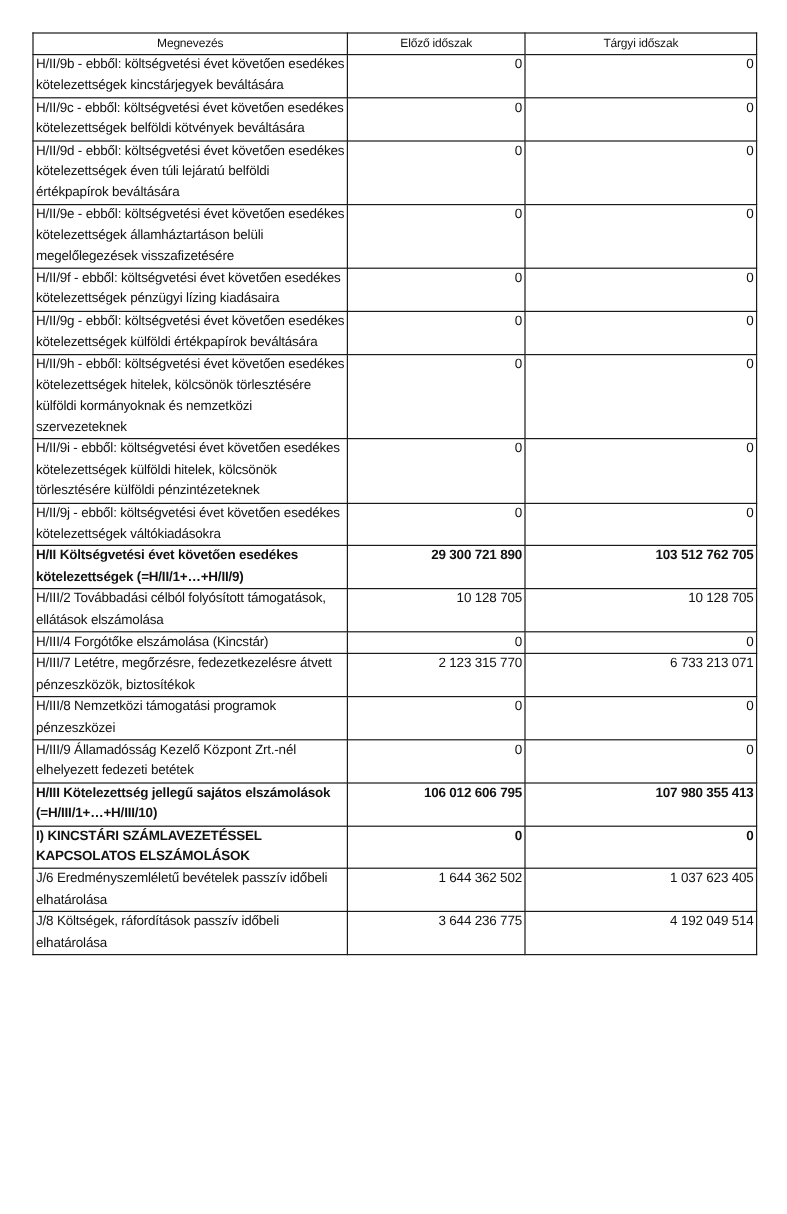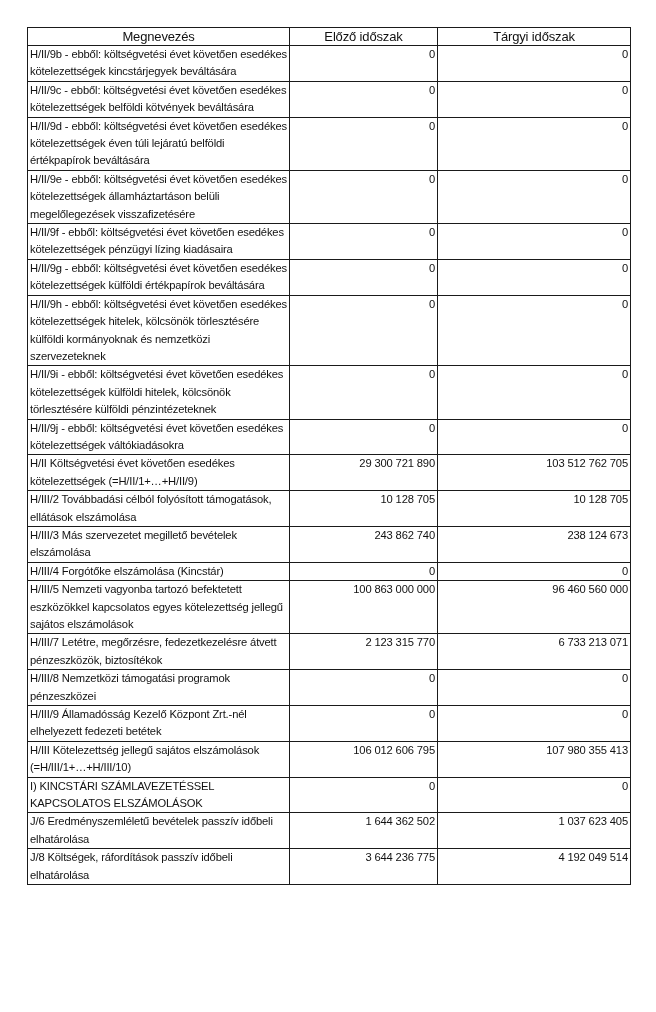--- a/index.html
+++ b/index.html
@@ -13,31 +13,31 @@
     letter-spacing: -0.15px;
   }
   .sheet td, .sheet th {
     border: 1.5px solid #1a1a1a;
     padding: 0 2px;
     vertical-align: top;
     line-height: 17.4px;
   }
   .sheet th {
     font-weight: normal;
-    font-size: 13px;
+    font-size: 10px;
     text-align: center;
     height: 17px;
     line-height: 17px;
     padding-top: 0;
   }
   .col-name { width: 257px; }
   .col-prev { width: 143px; }
   .col-curr { width: 188px; }
   .num { text-align: right; white-space: nowrap; }
-  .bold td { font-weight: normal; }
+  .bold td { font-weight: bold; }
   .name { white-space: normal; }
 </style>
 </head>
 <body>
 
 <table class="sheet">
   <thead>
     <tr>
       <th class="col-name">Megnevezés</th>
       <th class="col-prev">Előző időszak</th>
@@ -94,33 +94,23 @@
     <td class="name">H/II Költségvetési évet követően esedékes kötelezettségek (=H/II/1+…+H/II/9)</td>
     <td class="num">29 300 721 890</td>
     <td class="num">103 512 762 705</td>
   </tr>
       <tr>
     <td class="name">H/III/2 Továbbadási célból folyósított támogatások, ellátások elszámolása</td>
     <td class="num">10 128 705</td>
     <td class="num">10 128 705</td>
   </tr>
       <tr>
-    <td class="name">H/III/3 Más szervezetet megillető bevételek elszámolása</td>
-    <td class="num">243 862 740</td>
-    <td class="num">238 124 673</td>
-  </tr>
-      <tr>
     <td class="name">H/III/4 Forgótőke elszámolása (Kincstár)</td>
     <td class="num">0</td>
     <td class="num">0</td>
-  </tr>
-      <tr>
-    <td class="name">H/III/5 Nemzeti vagyonba tartozó befektetett eszközökkel kapcsolatos egyes kötelezettség jellegű sajátos elszámolások</td>
-    <td class="num">100 863 000 000</td>
-    <td class="num">96 460 560 000</td>
   </tr>
       <tr>
     <td class="name">H/III/7 Letétre, megőrzésre, fedezetkezelésre átvett pénzeszközök, biztosítékok</td>
     <td class="num">2 123 315 770</td>
     <td class="num">6 733 213 071</td>
   </tr>
       <tr>
     <td class="name">H/III/8 Nemzetközi támogatási programok pénzeszközei</td>
     <td class="num">0</td>
     <td class="num">0</td>

